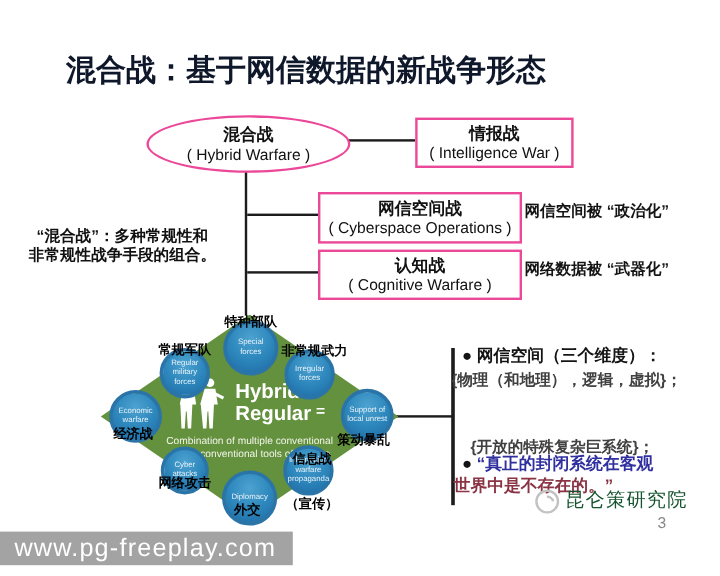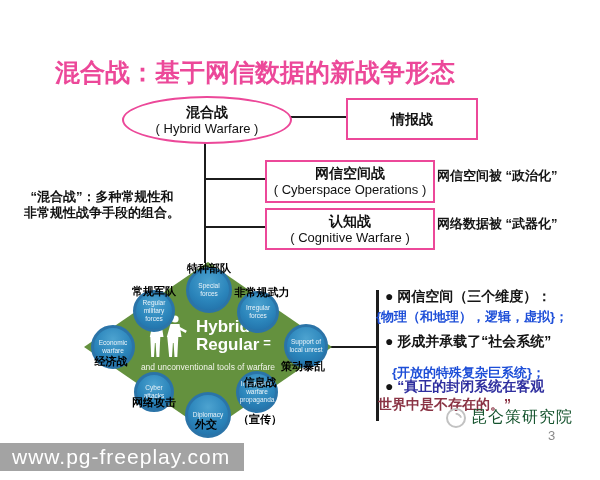--- a/index.html
+++ b/index.html
@@ -2,21 +2,21 @@
 <html><head>
 <meta charset="utf-8">
 <style>
   html,body{margin:0;padding:0;background:#ffffff;}
   .stage{position:relative;width:600px;height:480px;background:#ffffff;overflow:hidden;
          font-family:"Liberation Sans","DejaVu Sans",sans-serif;color:#111;}
   .abs{position:absolute;}
   .badge{background:#a3a3a3;color:#fff;display:flex;align-items:center;}
   #top-badge{left:455px;top:10px;width:137px;height:28px;font-size:19px;justify-content:center;letter-spacing:1px;}
   #bottom-badge{left:0;top:443px;width:232px;height:28px;font-size:21px;padding-left:12px;letter-spacing:1px;}
-  #title{left:50px;top:42px;width:410px;text-align:center;font-size:25px;font-weight:700;color:#ec4899;margin-top:14px;}
+  #title{left:50px;top:42px;width:410px;text-align:center;font-size:25px;font-weight:700;color:#0f172a;}
   .line{position:absolute;background:#1c1c1c;}
   .shape{position:absolute;border:2px solid #ec4899;background:#fff;display:flex;flex-direction:column;
          align-items:center;justify-content:center;line-height:1.2;text-align:center;}
   .shape .zh{font-size:14px;font-weight:600;}
   .shape .en{font-size:13px;font-weight:400;}
   #ellipse{left:122px;top:96px;width:166px;height:44px;border-radius:50%;}
   #box-intel{left:346px;top:98px;width:128px;height:38px;}
   #box-cyber{left:265px;top:160px;width:166px;height:39px;}
   #box-cog{left:265px;top:208px;width:166px;height:38px;}
   .note{position:absolute;font-size:13px;font-weight:700;color:#141414;white-space:nowrap;}
@@ -26,21 +26,21 @@
   .hubtitle{position:absolute;color:#fff;font-weight:700;font-size:17px;line-height:1.05;white-space:nowrap;}
   .hubtitle .eq{font-size:13px;vertical-align:3px;margin-left:4px;}
   #hub-sub{position:absolute;left:108px;top:362px;width:200px;text-align:center;color:#f2f4ea;
            font-size:8.5px;line-height:1.25;}
   .circle{position:absolute;border-radius:50%;border:3px solid #2b74a8;box-sizing:border-box;
           background:radial-gradient(circle at 50% 30%, #4da3d0 0%, #2b85bb 55%, #1f6aa2 100%);
           display:flex;align-items:center;justify-content:center;text-align:center;
           color:#e8f2f8;font-size:6.5px;line-height:1.2;padding:2px;}
   .nlabel{position:absolute;font-size:11px;font-weight:700;color:#000;text-align:center;white-space:nowrap;}
   .bullet1{position:absolute;font-size:14px;font-weight:700;color:#141414;white-space:nowrap;}
-  .bullet2{position:absolute;font-size:13px;font-weight:600;color:#1d4ed8;white-space:nowrap;}
+  .bullet2{position:absolute;font-size:13px;font-weight:600;color:#404040;white-space:nowrap;}
   #b3-l1 .qblue{color:#2f2f9f;}
   #b3-l2{color:#8a3344;font-size:14px;font-weight:700;}
   #logo-row{left:446px;top:407px;display:flex;align-items:center;gap:5px;color:#14532d;}
   #logo-circle{width:16px;height:16px;border:2px solid #c2c2c2;border-radius:50%;position:relative;}
   #logo-circle::after{content:"";position:absolute;left:3px;top:3px;width:7px;height:7px;
       border-radius:50%;border:2px solid #c2c2c2;border-color:#c2c2c2 transparent transparent transparent;
       transform:rotate(35deg);}
   #logo-text{font-size:16px;letter-spacing:1px;}
   #page-num{left:548px;top:428px;font-size:13px;color:#8a8a8a;}
 </style>
@@ -58,20 +58,21 @@
   <div class="line" style="left:206px;top:226px;width:59px;height:2px;"></div>
   <div class="line" style="left:329px;top:346px;width:48px;height:2px;"></div>
   <div class="line" style="left:376px;top:290px;width:3px;height:131px;"></div>
 
   <div id="ellipse" class="shape">
     <span class="zh">混合战</span>
     <span class="en">( Hybrid Warfare )</span>
   </div>
   <div id="box-intel" class="shape">
     <span class="zh">情报战</span>
+    <span class="en">( Intelligence War )</span>
   </div>
   <div id="box-cyber" class="shape">
     <span class="zh">网信空间战</span>
     <span class="en">( Cyberspace Operations )</span>
   </div>
   <div id="box-cog" class="shape">
     <span class="zh">认知战</span>
     <span class="en">( Cognitive Warfare )</span>
   </div>
 
@@ -94,20 +95,21 @@
     </g>
   </svg>
 
   <div class="hubtitle" style="left:196px;top:318px;">
     <div>Hybrid</div>
     <div>
       <span>Regular</span><span class="eq">=</span>
     </div>
   </div>
   <div id="hub-sub">
+    <div>Combination of multiple conventional</div>
     <div>and unconventional tools of warfare</div>
   </div>
 
   <div class="circle" style="left:186px;top:267px;width:46px;height:46px;">
     <span>Special forces</span>
     </div>
   <div class="circle" style="left:133px;top:290px;width:42px;height:42px;">
     <span>Regular military forces</span>
     </div>
   <div class="circle" style="left:237px;top:291px;width:42px;height:42px;">
@@ -134,21 +136,20 @@
   <div class="nlabel" style="left:230px;top:285px;width:64px;">非常规武力</div>
   <div class="nlabel" style="left:85px;top:354px;width:52px;">经济战</div>
   <div class="nlabel" style="left:277px;top:359px;width:52px;">策动暴乱</div>
   <div class="nlabel" style="left:128px;top:395px;width:52px;">网络攻击</div>
   <div class="nlabel" style="left:229px;top:375px;width:62px;">信息战</div>
   <div class="nlabel" style="left:229px;top:412px;width:62px;">（宣传）</div>
   <div class="nlabel" style="left:186px;top:417px;width:40px;">外交</div>
 
   <div class="bullet1" style="left:385px;top:288px;">● 网信空间（三个维度）：</div>
   <div class="bullet2" style="left:376px;top:308px;">{物理（和地理），逻辑，虚拟}；</div>
-  <div class="bullet1" style="left:385px;top:333px;">● 形成并承载了“社会系统”</div>
   <div class="bullet2" style="left:392px;top:364px;">{开放的特殊复杂巨系统}；</div>
   <div class="bullet1" id="b3-l1" style="left:385px;top:378px;">
     <span>●  </span><span class="qblue">“真正的封闭系统在客观</span>
   </div>
   <div class="bullet1" id="b3-l2" style="left:378px;top:396px;">世界中是不存在的。”</div>
 
   <div id="logo-row" class="abs">
     <span id="logo-circle"></span>
     <span id="logo-text">昆仑策研究院</span>
   </div>

